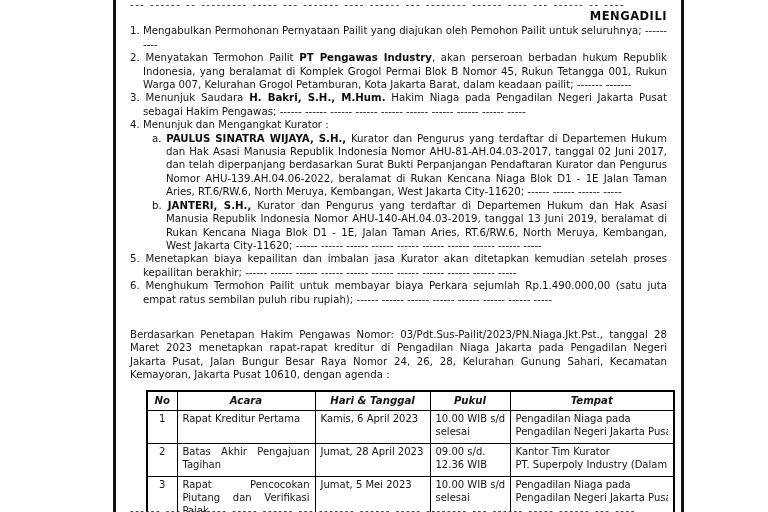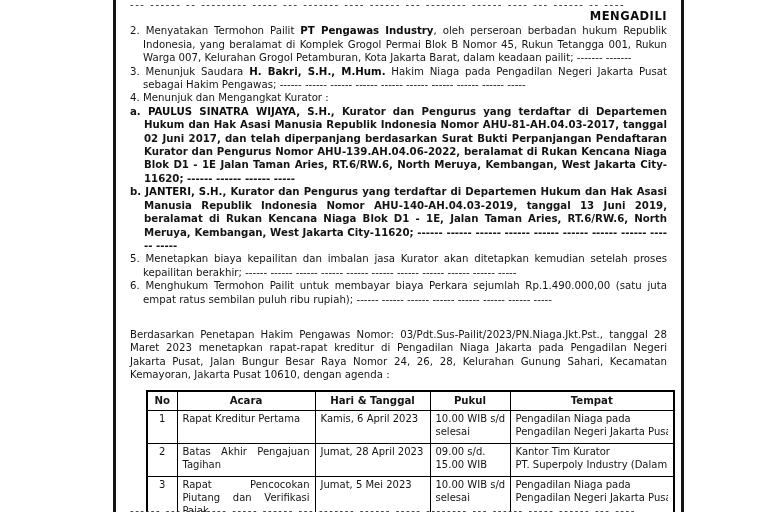--- a/index.html
+++ b/index.html
@@ -10,28 +10,28 @@
   .scan-border.left{left:113px;}
   .scan-border.right{left:681px;}
   .content{position:absolute;left:130px;top:3px;width:537px;color:#141414;
            font-size:10.2px;line-height:13.4px;text-align:justify;}
   .crop-top{height:5px;overflow:hidden;margin-bottom:2px;color:#2b2b2b;}
   .crop-top span{display:block;margin-top:-5px;letter-spacing:1.5px;}
   .intro{margin:0;}
   .heading{margin:2px 0 1px 0;font-size:11.5px;font-weight:bold;text-align:right;
            letter-spacing:0.5px;color:#0d0d0d;}
   .li{padding-left:13px;text-indent:-13px;}
-  .sub{padding-left:14px;text-indent:-14px;font-weight:bold;}
+  .sub{margin-left:22px;padding-left:14px;text-indent:-14px;}
   .para{margin:22px 0 0 0;}
   b{color:#0d0d0d;}
   table{margin:8px 0 0 16px;border-collapse:collapse;table-layout:fixed;width:527px;
         font-size:10px;line-height:12.8px;color:#141414;border:2px solid #000;}
   th,td{border:1.4px solid #000;vertical-align:top;padding:2px 5px;overflow:hidden;}
   th{font-weight:bold;text-align:center;padding:3px 2px;font-size:10.2px;}
-  thead tr{height:14px;}
+  thead tr{height:14px;font-style:italic;}
   tbody tr{height:33px;}
   td.no{text-align:center;}
   td.acara{text-align:justify;}
   td.tanggal{}
   .cell-line{white-space:nowrap;overflow:hidden;}
   .crop-bottom{position:absolute;left:130px;bottom:0;width:537px;height:5px;
                overflow:hidden;color:#2b2b2b;font-size:10.2px;line-height:13.4px;}
   .crop-bottom span{display:block;margin-top:-3px;letter-spacing:1.5px;}
 </style>
 </head>
@@ -43,22 +43,23 @@
 
   <div class="content">
 
     <div class="crop-top">
         <span>--- ------ -- --------- ----- --- ------- ---- ------ --- -------- ------ ---- --- ------ -- ----</span>
       </div>
 
 
     <div class="heading">MENGADILI</div>
 
+    <div class="li"><span>1.</span> <span>Mengabulkan Permohonan Pernyataan Pailit yang diajukan oleh Pemohon Pailit untuk seluruhnya; ----------</span></div>
 
-    <div class="li"><span>2.</span> <span>Menyatakan Termohon Pailit </span><b>PT Pengawas Industry</b><span>, oleh perseroan berbadan hukum Republik Indonesia, yang beralamat di Komplek Grogol Permai Blok B Nomor 45, Rukun Tetangga 001, Rukun Warga 007, Kelurahan Grogol Petamburan, Kota Jakarta Barat, dalam keadaan pailit; ------- -------</span></div>
+    <div class="li"><span>2.</span> <span>Menyatakan Termohon Pailit </span><b>PT Pengawas Industry</b><span>, akan perseroan berbadan hukum Republik Indonesia, yang beralamat di Komplek Grogol Permai Blok B Nomor 45, Rukun Tetangga 001, Rukun Warga 007, Kelurahan Grogol Petamburan, Kota Jakarta Barat, dalam keadaan pailit; ------- -------</span></div>
 
     <div class="li"><span>3.</span> <span>Menunjuk Saudara </span><b>H. Bakri, S.H., M.Hum.</b><span> Hakim Niaga pada Pengadilan Negeri Jakarta Pusat sebagai Hakim Pengawas; ------ ------ ------ ------ ------ ------ ------ ------ ------ -----</span></div>
 
     <div class="li"><span>4.</span> <span>Menunjuk dan Mengangkat Kurator :</span></div>
 
     <div class="sub"><span>a.</span> <b>PAULUS SINATRA WIJAYA, S.H.,</b><span> Kurator dan Pengurus yang terdaftar di Departemen Hukum dan Hak Asasi Manusia Republik Indonesia Nomor AHU-81-AH.04.03-2017, tanggal 02 Juni 2017, dan telah diperpanjang berdasarkan Surat Bukti Perpanjangan Pendaftaran Kurator dan Pengurus Nomor AHU-139.AH.04.06-2022, beralamat di Rukan Kencana Niaga Blok D1 - 1E Jalan Taman Aries, RT.6/RW.6, North Meruya, Kembangan, West Jakarta City-11620; ------ ------ ------ -----</span></div>
 
     <div class="sub"><span>b.</span> <b>JANTERI, S.H.,</b><span> Kurator dan Pengurus yang terdaftar di Departemen Hukum dan Hak Asasi Manusia Republik Indonesia Nomor AHU-140-AH.04.03-2019, tanggal 13 Juni 2019, beralamat di Rukan Kencana Niaga Blok D1 - 1E, Jalan Taman Aries, RT.6/RW.6, North Meruya, Kembangan, West Jakarta City-11620; ------ ------ ------ ------ ------ ------ ------ ------ ------ -----</span></div>
 
     <div class="li"><span>5.</span> <span>Menetapkan biaya kepailitan dan imbalan jasa Kurator akan ditetapkan kemudian setelah proses kepailitan berakhir; ------ ------ ------ ------ ------ ------ ------ ------ ------ ------ -----</span></div>
@@ -97,21 +98,21 @@
             <div class="cell-line">Pengadilan Niaga pada</div>
             <div class="cell-line">Pengadilan Negeri Jakarta Pusat</div>
           </td>
         </tr>
         <tr>
           <td class="no">2</td>
           <td class="acara">Batas Akhir Pengajuan Tagihan</td>
           <td class="tanggal">Jumat, 28 April 2023</td>
           <td class="pukul">
             <div class="cell-line">09.00 s/d.</div>
-            <div class="cell-line">15.00 WIB</div>
+            <div class="cell-line">12.36 WIB</div>
           </td>
           <td class="tempat">
             <div class="cell-line">Kantor Tim Kurator</div>
             <div class="cell-line">PT. Superpoly Industry (Dalam Pailit)</div>
           </td>
         </tr>
         <tr>
           <td class="no">3</td>
           <td class="acara">Rapat Pencocokan Piutang dan Verifikasi Pajak</td>
           <td class="tanggal">Jumat, 5 Mei 2023</td>

